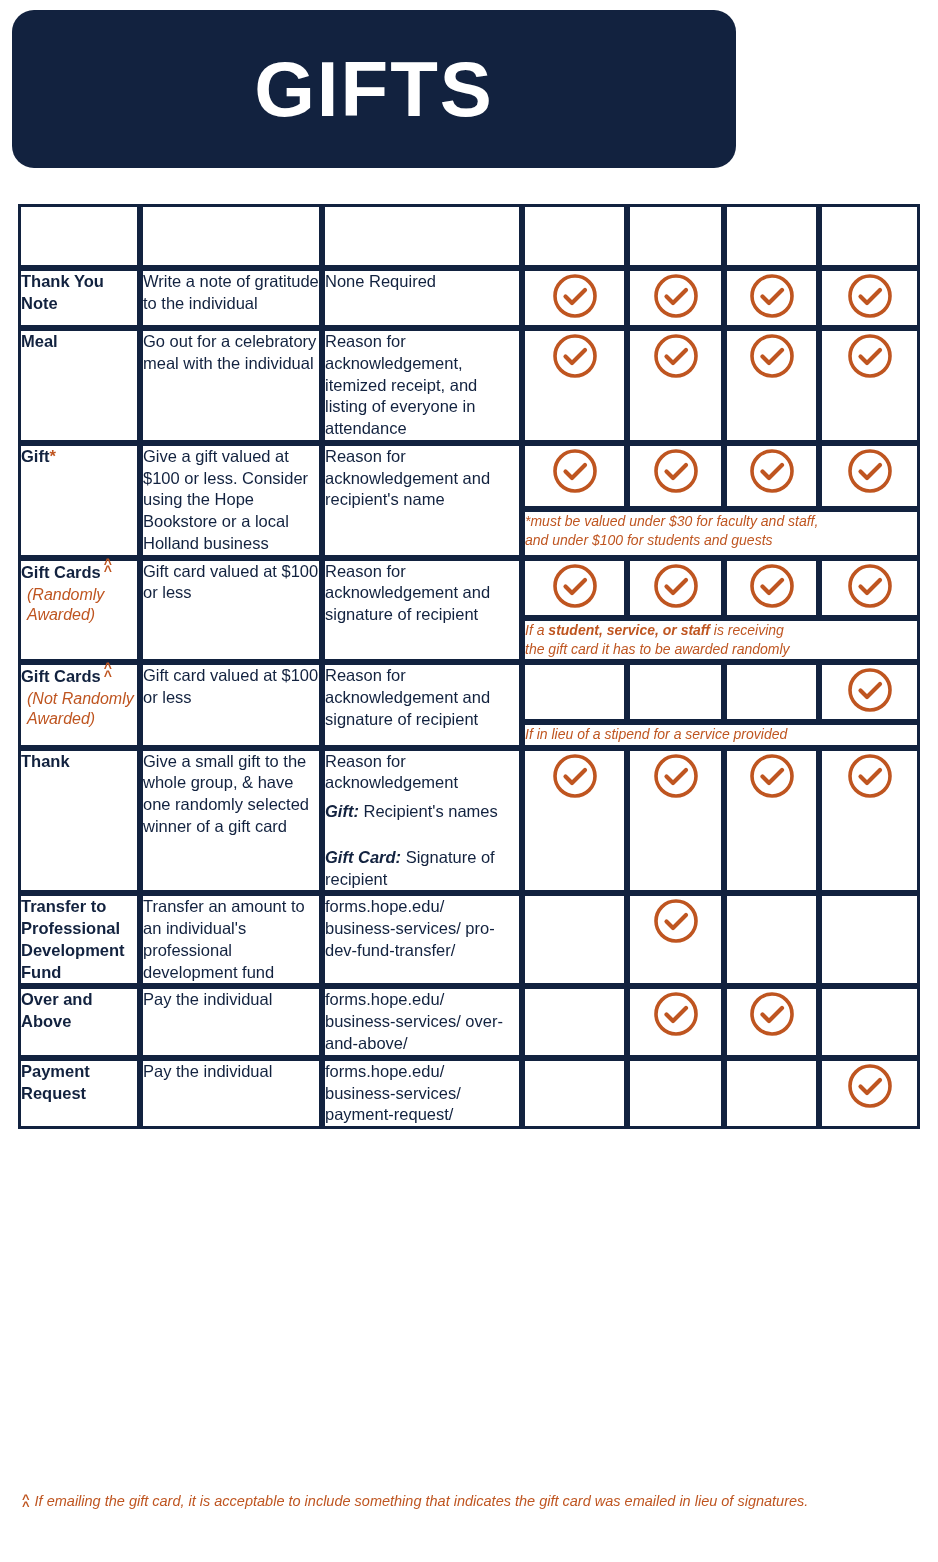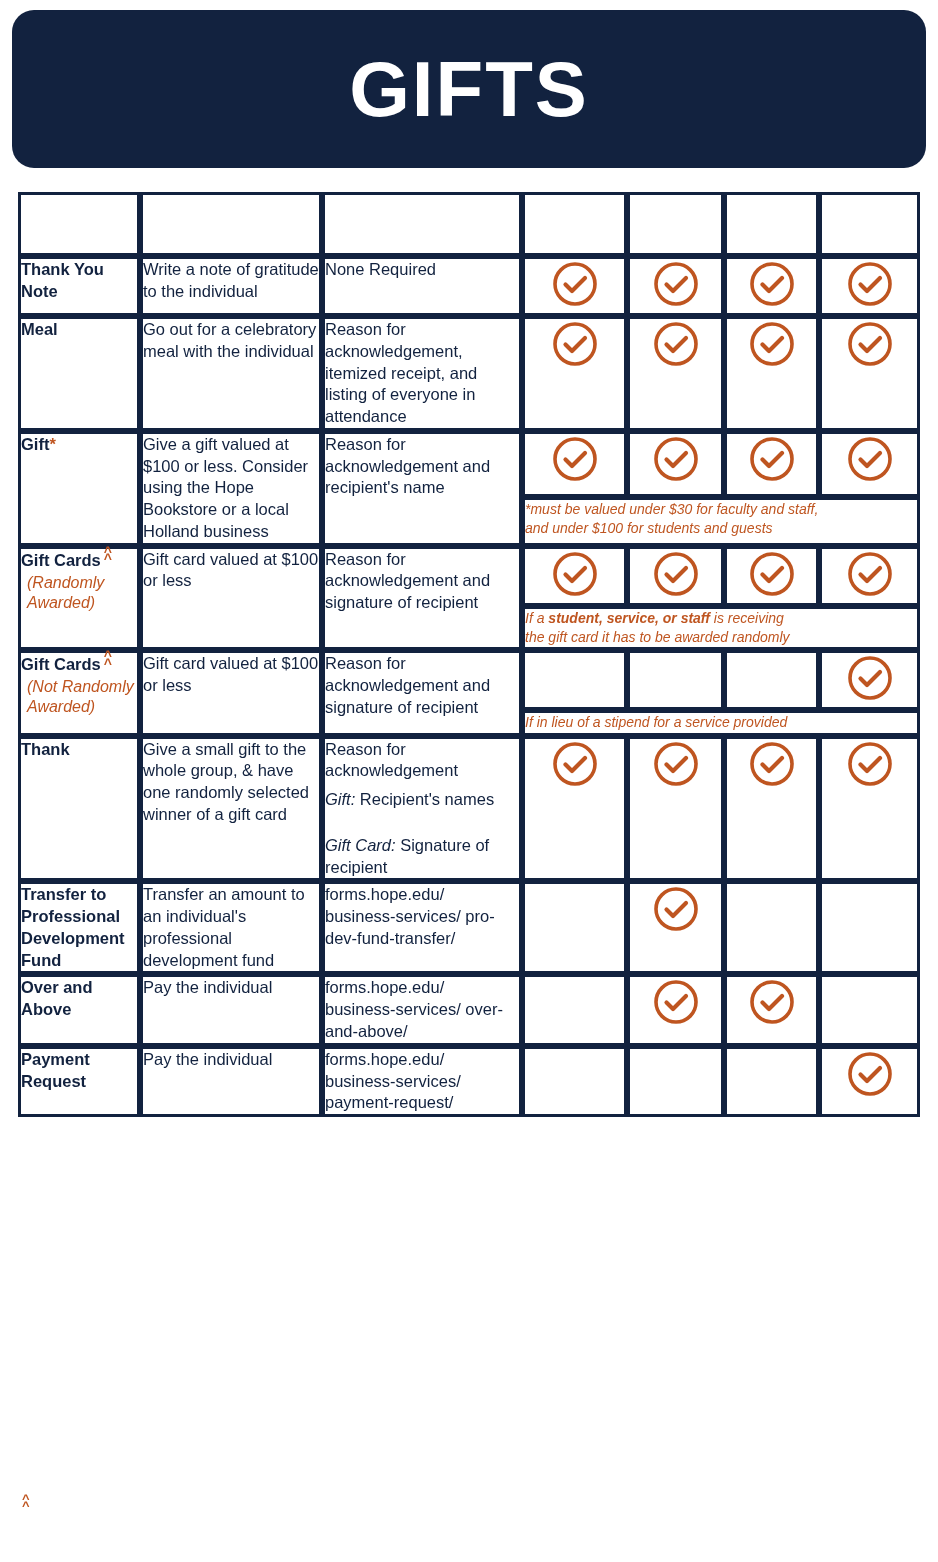--- a/index.html
+++ b/index.html
@@ -8,38 +8,38 @@
     height: 1562px;
     background: #ffffff;
     font-family: "Liberation Sans", sans-serif;
   }
   body { position: relative; overflow: hidden; }
 
   
   .banner {
     position: absolute;
     left: 12px; top: 10px;
-    width: 914px; height: 158px;
+    width: 724px; height: 158px;
     background: #12223f;
     border-radius: 22px;
     display: flex; align-items: center; justify-content: center;
   }
   .banner-title {
     color: #ffffff;
     font-size: 78px;
     font-weight: bold;
     letter-spacing: 2px;
     line-height: 1;
     font-family: "Liberation Sans", sans-serif;
   }
 
   
   .table-wrap {
     position: absolute;
-    left: 18px; top: 192px;
+    left: 18px; top: 204px;
     width: 902px;
   }
   table.grid {
     width: 902px;
     border-collapse: separate;
     border-spacing: 0;
     table-layout: fixed;
   }
   table.grid td, table.grid th {
     border: 3px solid #12223f;
@@ -103,21 +103,21 @@
     font-size: 14px;
     letter-spacing: -1px;
     display: inline-block;
     line-height: 0.55;
     vertical-align: 0.10em;
     margin-left: 3px;
     text-align: center;
   }
   .chev span { display: block; }
   .star { color: #bf5520; font-weight: bold; }
-  .bi { font-weight: normal; font-style: italic; text-align: center; }
+  .bi { font-weight: bold; font-style: italic; text-align: center; }
 
   .check-icon { display: inline-block; width: 50px; height: 50px; }
 
   
   .footer {
     position: absolute;
     left: 22px; top: 1492px;
     width: 900px;
   }
   .footer-line1 {
@@ -358,14 +358,15 @@
       </tbody>
   </table>
 </div>
 
 <div class="footer">
   <div class="footer-line2">
     <span class="footer-chev">
         <span>^</span>
         <span>^</span>
       </span>
+    <span>If emailing the gift card, it is acceptable to include something that indicates the gift card was emailed in lieu of signatures.</span>
   </div>
 </div>
 
 </body></html>

